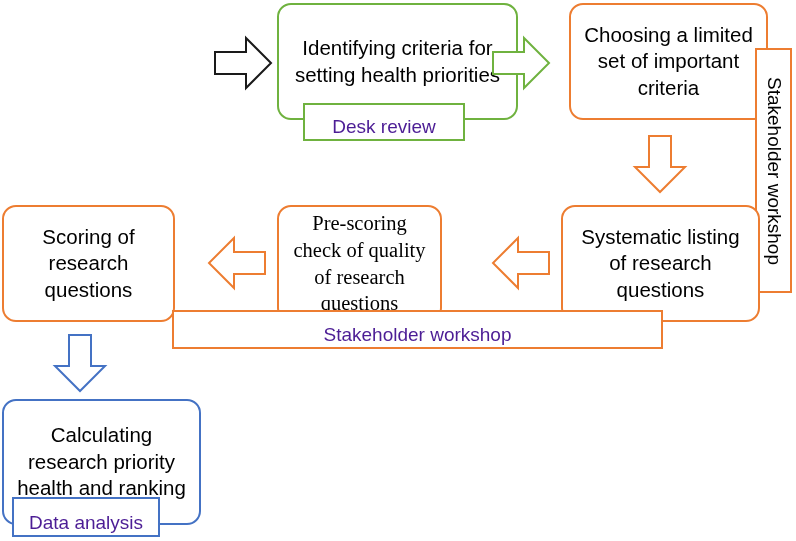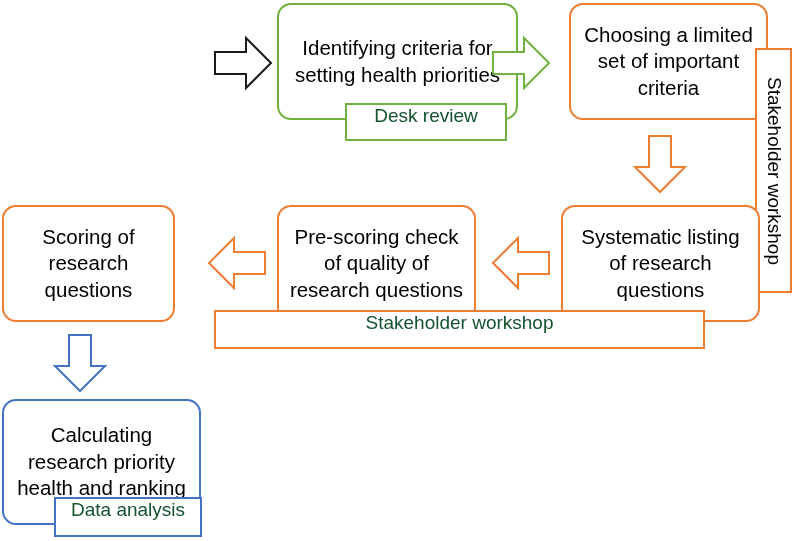--- a/index.html
+++ b/index.html
@@ -35,28 +35,27 @@
   .node-black { border: 2px solid #1a1a1a; }
   .node-green { border: 2px solid #6FB23F; }
   .node-orange { border: 2px solid #ED7D31; }
   .node-blue   { border: 2px solid #4472C4; }
 
   .label-box {
     position: absolute;
     box-sizing: border-box;
     background: #ffffff;
     display: flex;
-    align-items: flex-start;
+    align-items: flex-end;
     justify-content: center;
     text-align: center;
-    color: #14532d;
+    color: #4c1d95;
     font-size: 19px;
     line-height: 1.2;
     border-radius: 0;
-    margin-left: 42px;
   }
   .lb-green  { border: 2px solid #6FB23F; }
   .lb-orange { border: 2px solid #ED7D31; }
   .lb-blue   { border: 2px solid #4472C4; }
 
   .vert-label {
     position: absolute;
     box-sizing: border-box;
     background: #ffffff;
     border: 2px solid #ED7D31;
@@ -121,21 +120,21 @@
   <div class="node node-orange" style="left:561px; top:205px; width:199px; height:117px;">
     <span>Systematic listing of research questions</span>
   </div>
 
   <div class="arrow" style="left:491px; top:235px;">
     <svg width="60" height="56" viewBox="0 0 60 56">
       <path d="M58,17 L27,17 L27,3 L2,28 L27,53 L27,39 L58,39 Z" fill="#ffffff" stroke="#ED7D31" stroke-width="2" stroke-linejoin="miter"></path>
     </svg>
   </div>
 
-  <div class="node node-orange" style="left:277px; top:205px; width:199px; height:117px;">
+  <div class="node node-orange" style="left:277px; top:205px; width:165px; height:117px;font-family:Liberation Serif, serif;">
     <span>Pre-scoring check of quality of research questions</span>
   </div>
 
   <div class="arrow" style="left:207px; top:235px;">
     <svg width="60" height="56" viewBox="0 0 60 56">
       <path d="M58,17 L27,17 L27,3 L2,28 L27,53 L27,39 L58,39 Z" fill="#ffffff" stroke="#ED7D31" stroke-width="2" stroke-linejoin="miter"></path>
     </svg>
   </div>
 
   <div class="node node-orange" style="left:2px; top:205px; width:173px; height:117px;">

